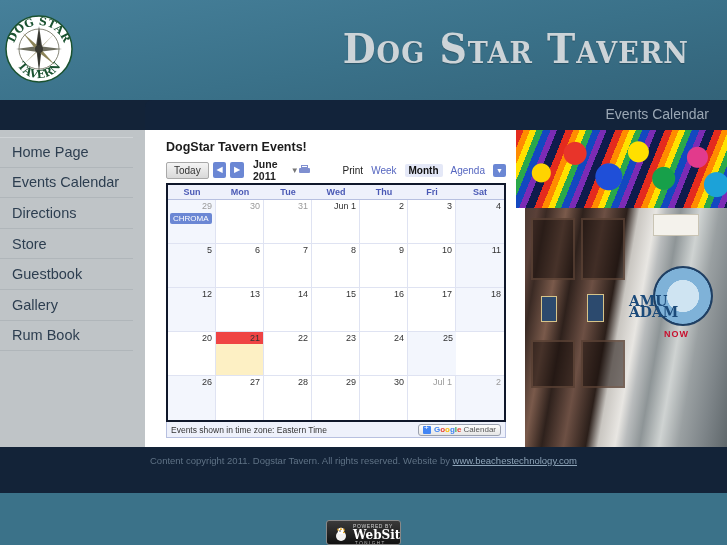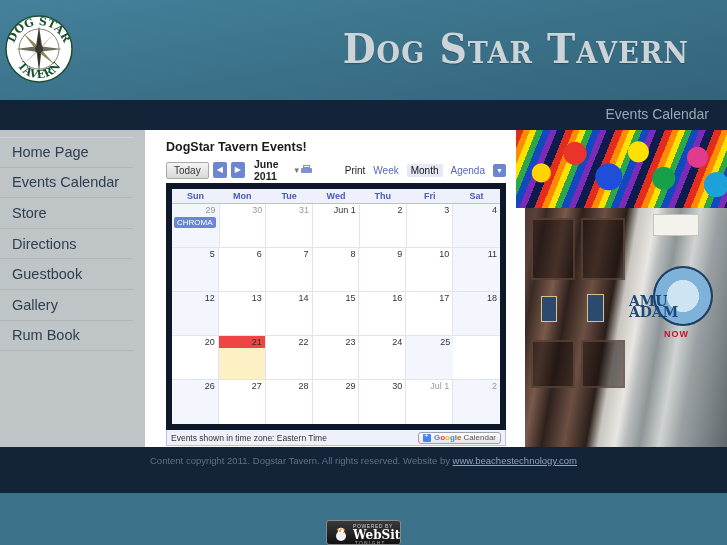--- a/index.html
+++ b/index.html
@@ -179,28 +179,28 @@
   }
   .printer-icon .top {
     position: absolute; left: 2px; top: 0; width: 7px; height: 3px;
     background: #fff; border: 1px solid #7f8fd0;
   }
   .print-label { font-size: 10px; color: #222; }
   .view-btn {
     font-size: 10px; color: #5566c0; padding: 1px 4px;
     border-radius: 2px; cursor: pointer;
   }
-  .view-btn.active { color: #111; font-weight: normal; background: #e4e8f7; }
+  .view-btn.active { color: #111; font-weight: bold; background: #e4e8f7; }
   .view-caret {
     width: 13px; height: 13px; background: #6b87d4; border-radius: 2px;
     color: #fff; font-size: 7px; line-height: 13px; text-align: center;
     cursor: pointer;
   }
   #cal-grid {
-    border: 6px solid #0f172a; background: #fff;
+    border: 2px solid #0f172a; background: #fff;
   }
   #cal-dow {
     display: grid; grid-template-columns: repeat(7,1fr);
     background: #eef1fb; border-bottom: 1px solid #b7c0e0;
   }
   #cal-dow div {
     text-align: center; font-size: 9px; color: #4a59b5;
     padding: 2px 0; font-weight: bold;
   }
   .cal-row {
@@ -331,24 +331,24 @@
   <div id="content-white"></div>
 
   <nav id="sidebar">
       <div class="nav-item">
         <span>Home Page</span>
       </div>
       <div class="nav-item">
         <span>Events Calendar</span>
       </div>
       <div class="nav-item">
+        <span>Directions</span>
+      </div>
+      <div class="nav-item">
         <span>Store</span>
-      </div>
-      <div class="nav-item">
-        <span>Directions</span>
       </div>
       <div class="nav-item">
         <span>Guestbook</span>
       </div>
       <div class="nav-item">
         <span>Gallery</span>
       </div>
       <div class="nav-item">
         <span>Rum Book</span>
       </div>

